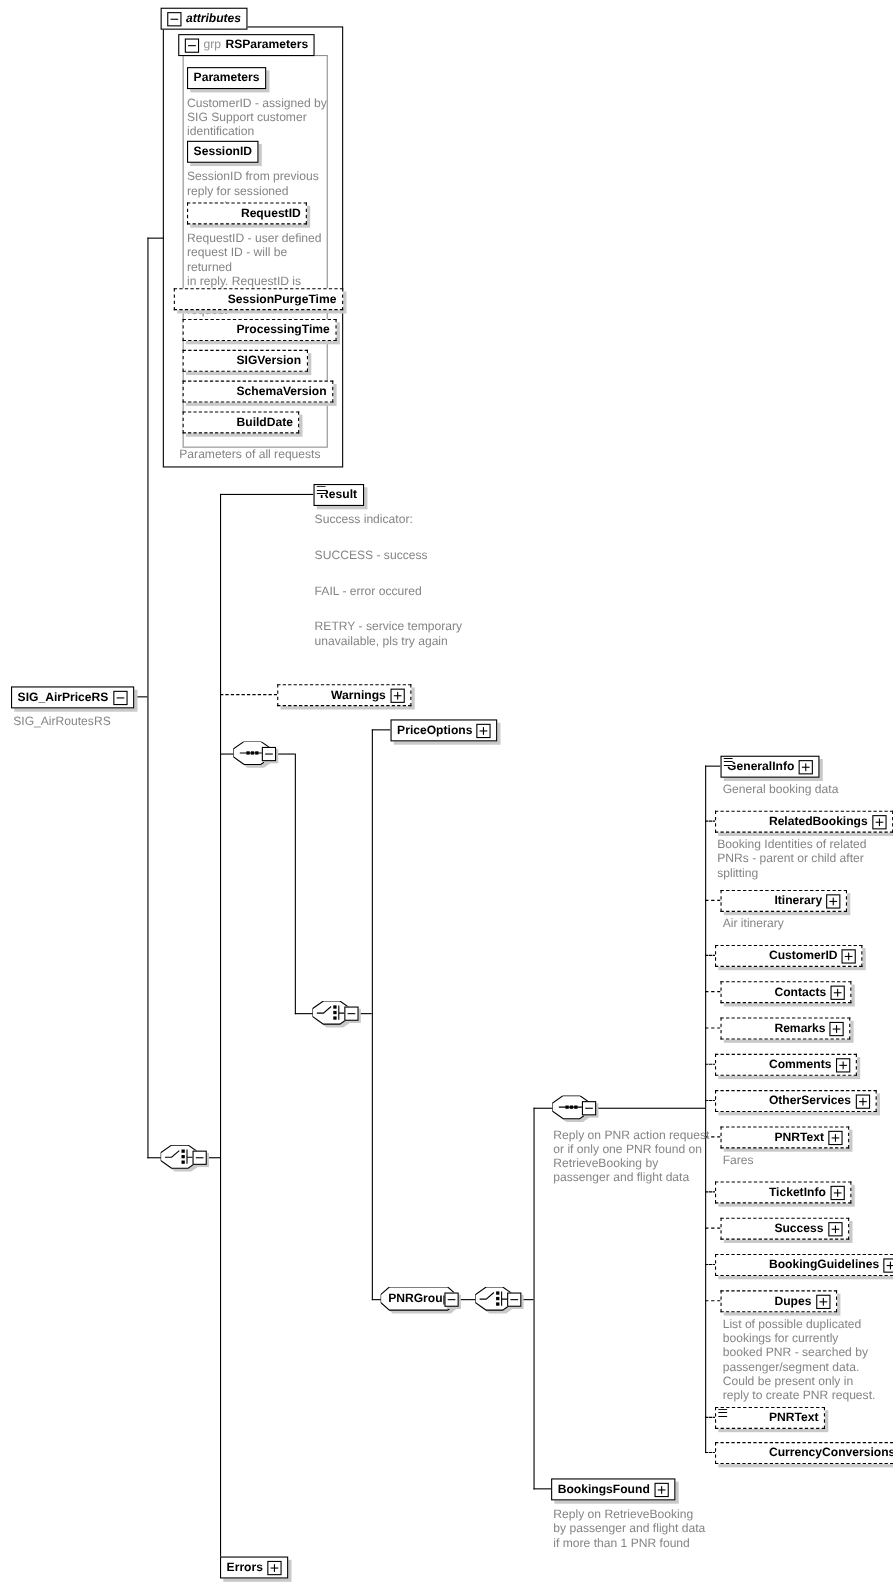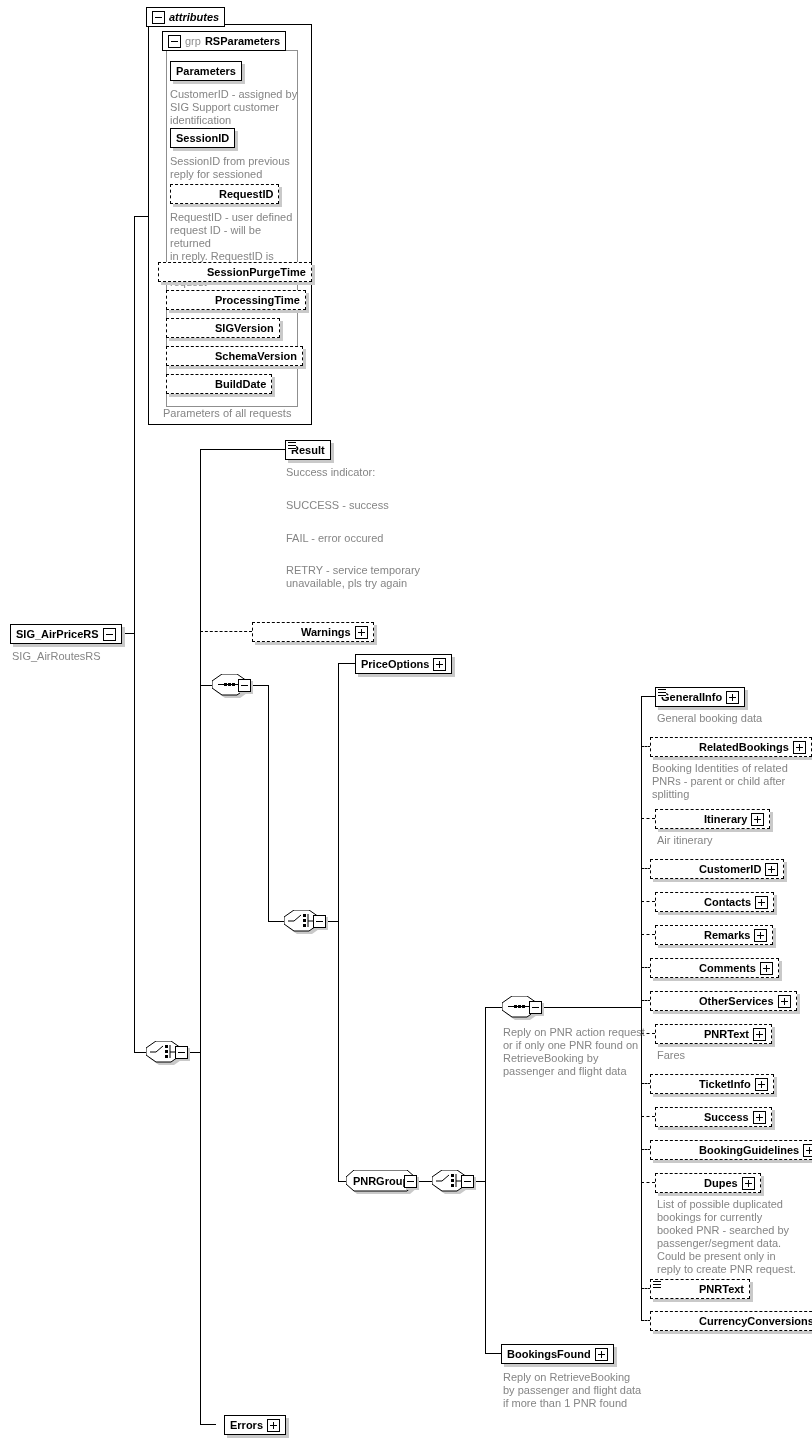--- a/index.html
+++ b/index.html
@@ -219,21 +219,21 @@
   </div>
 
   <div class="eb" style="left:501px;top:1344px;">
     <span class="lb">BookingsFound</span>
     <span class="pm plus"></span>
   </div>
   <div class="desc" style="left:503px;top:1371px;width:160px;">Reply on RetrieveBooking
 by passenger and flight data
 if more than 1 PNR found</div>
 
-  <div class="eb" style="left:224px;top:1415px;">
+  <div class="eb" style="left:200px;top:1415px;">
     <span class="lb">Errors</span>
     <span class="pm plus"></span>
   </div>
 
   <div class="eb" style="left:655px;top:687px;">
     <span class="anno"></span>
     <span class="lb">GeneralInfo</span>
     <span class="pm plus"></span>
   </div>
   <div class="desc" style="left:657px;top:712px;width:150px;">General booking data</div>

